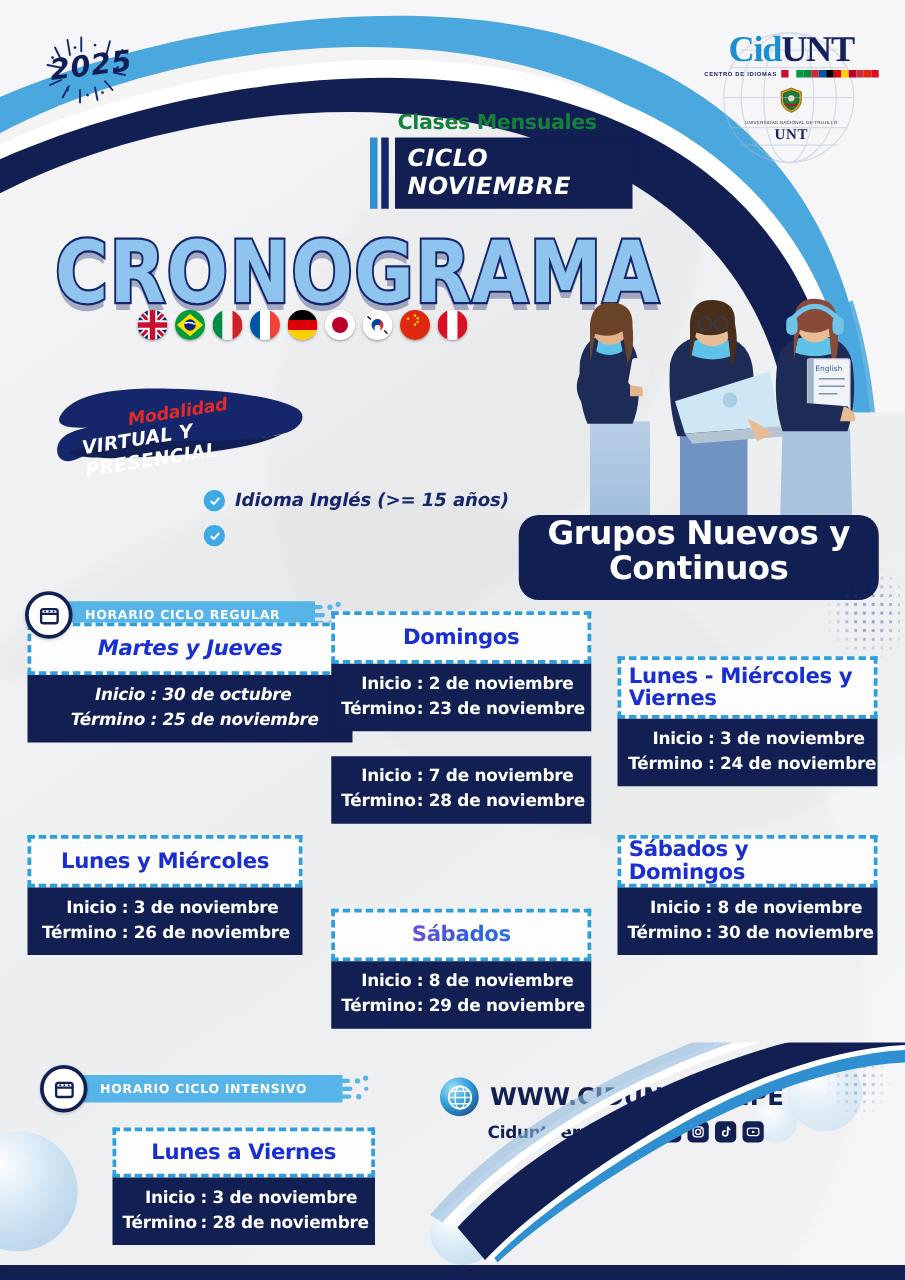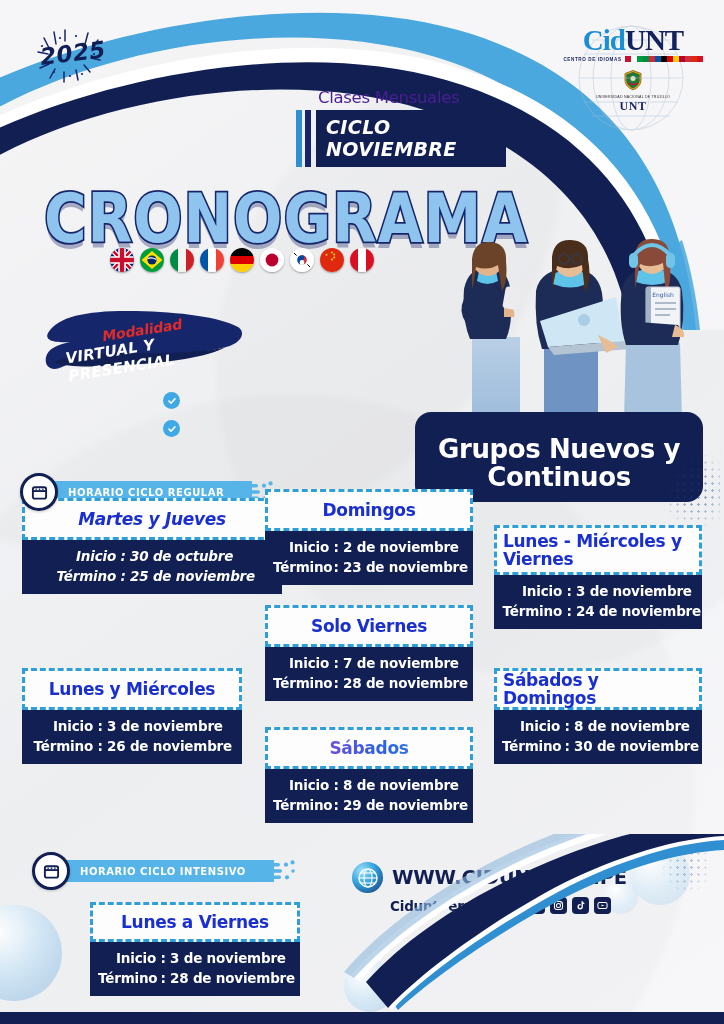--- a/index.html
+++ b/index.html
@@ -41,21 +41,21 @@
   .logo .sub{position:relative;display:flex;align-items:center;justify-content:center;gap:3px;margin-top:1px;}
   .logo .subtxt{font-size:4.6px;letter-spacing:.6px;color:#13215f;font-weight:700;}
   .flagstrip{display:inline-flex;height:6px;}
   .flagstrip i{display:block;width:6px;height:6px;}
   .logo .crest{margin-top:7px;}
   .logo .unt{font-family:"Liberation Serif", serif;font-weight:700;font-size:12px;color:#13215f;letter-spacing:.5px;line-height:1;}
   .logo .untsub{font-size:3.6px;color:#2a2a2a;letter-spacing:.2px;margin-bottom:1px;}
 
   
   .cm{position:absolute;left:296px;top:88px;width:210px;}
-  .cm .l1{font-family:"DejaVu Sans", sans-serif;font-weight:400;font-size:16.5px;color:#4c1d95;
+  .cm .l1{font-family:"DejaVu Sans", sans-serif;font-weight:700;font-size:16.5px;color:#15803d;
     letter-spacing:-.3px;margin-left:22px;}
   .cm .row{position:relative;display:flex;align-items:stretch;margin-top:3px;}
   .cm .bars{display:flex;gap:3px;margin-right:5px;}
   .cm .bars i{display:block;width:6px;background:#2f8fd0;}
   .cm .bars i:nth-child(2){background:#16266a;}
   .cm .plate{background:#111f53;color:#fff;font-family:"DejaVu Sans", sans-serif;font-weight:700;
     font-style:italic;font-size:19px;letter-spacing:.4px;padding:6px 12px 7px 10px;}
   .cm .shadow{position:absolute;left:26px;top:8px;right:-8px;bottom:-8px;border:2px solid #c9cdd6;z-index:-1;}
 
   
@@ -89,21 +89,21 @@
     display:flex;align-items:center;justify-content:center;flex:none;}
   .bullets .chk svg{width:10px;height:10px;}
   .bullets .tx{font-family:"DejaVu Sans", sans-serif;font-weight:700;font-style:italic;
     font-size:14.5px;color:#16266a;letter-spacing:-.1px;white-space:nowrap;}
 
   
   .photo{position:absolute;left:420px;top:225px;width:295px;height:195px;}
 
   
   .grupos{position:absolute;left:415px;top:412px;width:268px;
-    background:#111f53;border-radius:16px;padding:24px 10px 11px;
+    background:#111f53;border-radius:16px;padding:2px 10px 11px;
     text-align:center;color:#fff;
     font-family:"DejaVu Sans", sans-serif;font-weight:700;font-size:26px;line-height:1.06;
     letter-spacing:-.4px;}
 
   
   .dots{position:absolute;right:4px;top:452px;width:60px;height:78px;
     background-image:radial-gradient(#1b3a86 1.1px, transparent 1.2px);
     background-size:7px 7px;opacity:.42;
     -webkit-mask-image:radial-gradient(ellipse at 60% 50%, #000 25%, transparent 72%);
     mask-image:radial-gradient(ellipse at 60% 50%, #000 25%, transparent 72%);}
@@ -361,20 +361,21 @@
     <div class="t2">VIRTUAL Y PRESENCIAL</div>
   </div>
 
   <div class="bullets">
     <div class="b">
       <span class="chk">
           <svg viewBox="0 0 12 12">
             <path d="M2.4 6.2 L4.8 8.6 L9.6 3.4" stroke="#fff" stroke-width="1.9" fill="none" stroke-linecap="round" stroke-linejoin="round"></path>
           </svg>
         </span>
+      <span class="tx">Idioma Inglés (&gt;= 15 años)</span>
     </div>
     <div class="b">
       <span class="chk">
           <svg viewBox="0 0 12 12">
             <path d="M2.4 6.2 L4.8 8.6 L9.6 3.4" stroke="#fff" stroke-width="1.9" fill="none" stroke-linecap="round" stroke-linejoin="round"></path>
           </svg>
         </span>
     </div>
   </div>
 
@@ -522,23 +523,20 @@
       </div>
       <div class="ln">
         <span class="lb" style="width:56px">Término</span>
         <span class="cl">:</span>
         <span class="vl" style="width:122px">23 de noviembre</span>
       </div>
     </div>
   </div>
 
   <div class="card" style="left:265px;top:605px;width:208px;">
-    <div class="hd" style="height:42px;">
-      <span class="ht">Solo Viernes</span>
-    </div>
     <div class="bd">
       <div class="ln">
         <span class="lb" style="width:56px">Inicio</span>
         <span class="cl">:</span>
         <span class="vl" style="width:122px">7 de noviembre</span>
       </div>
       <div class="ln">
         <span class="lb" style="width:56px">Término</span>
         <span class="cl">:</span>
         <span class="vl" style="width:122px">28 de noviembre</span>

